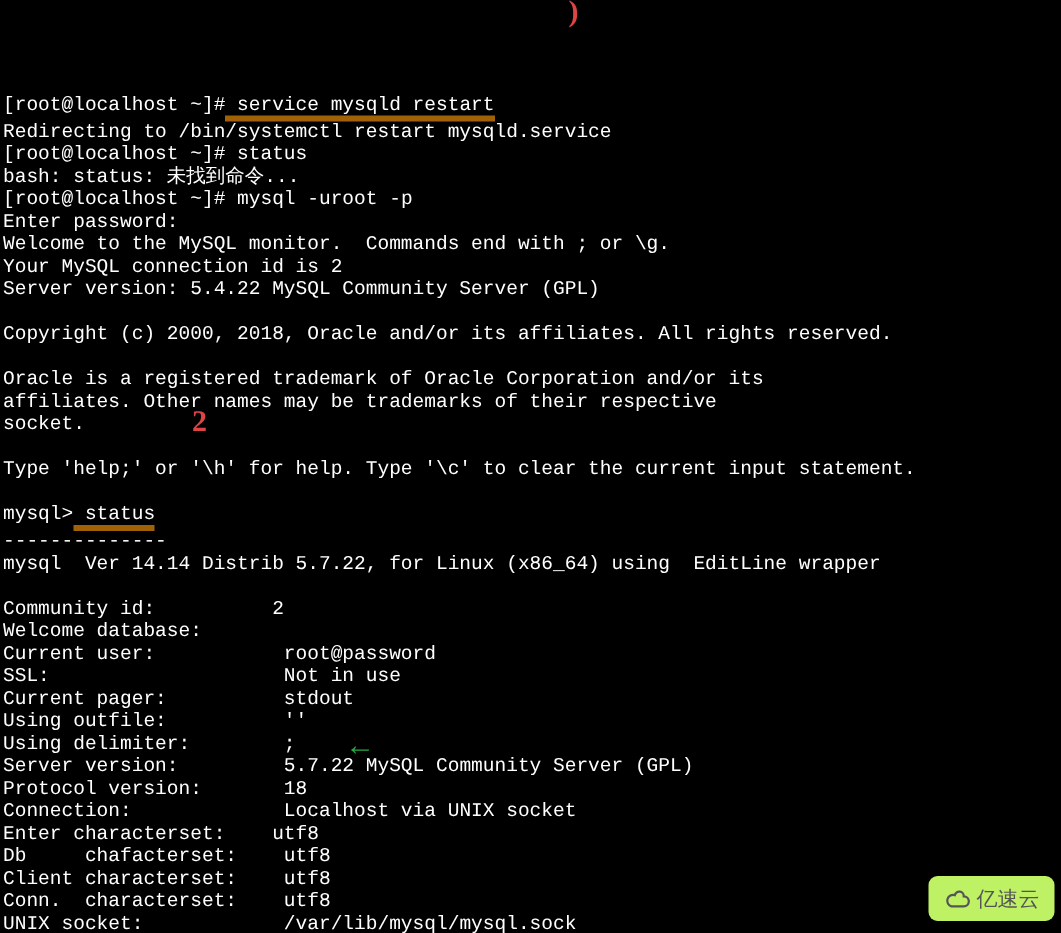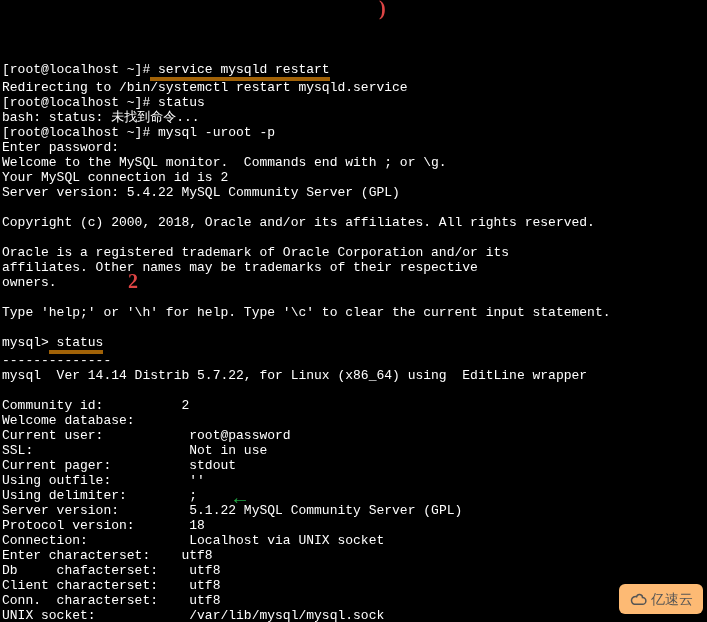--- a/index.html
+++ b/index.html
@@ -14,21 +14,21 @@
       position: relative;
       overflow: hidden;
       white-space: pre;
     }
     .term { padding: 2px 0 0 2px; }
     .underline-red { border-bottom: 4px solid #a16207; display: inline-block; margin-bottom: -1px; }
     .anno { position: absolute; color: #d44; font-family: cursive; font-size: 20px; font-weight: bold; }
     .anno.green { color: #2a4; }
     .watermark {
       position: absolute; right: 4px; bottom: 8px;
-      background: #fdba74; color: #555;
+      background: #bef264; color: #555;
       border-radius: 6px; padding: 6px 10px;
       font-family: Liberation Sans, sans-serif; font-size: 14px;
       display: flex; align-items: center; gap: 4px;
     }
     .watermark svg { width: 18px; height: 18px; }
   </style>
 </head>
 <body>
 
 
@@ -40,36 +40,36 @@
 <span>[root@localhost ~]#</span><span> mysql -uroot -p</span>
 <span>Enter password:</span>
 <span>Welcome to the MySQL monitor.  Commands end with ; or \g.</span>
 <span>Your MySQL connection id is 2</span>
 <span>Server version: 5.4.22 MySQL Community Server (GPL)</span>
 
 <span>Copyright (c) 2000, 2018, Oracle and/or its affiliates. All rights reserved.</span>
 
 <span>Oracle is a registered trademark of Oracle Corporation and/or its</span>
 <span>affiliates. Other names may be trademarks of their respective</span>
-<span>owners.</span>
+<span>socket.</span>
 
 <span>Type 'help;' or '\h' for help. Type '\c' to clear the current input statement.</span>
 
 <span>mysql&gt;</span><span class="underline-red"> status</span>
 <span>--------------</span>
 <span>mysql  Ver 14.14 Distrib 5.7.22, for Linux (x86_64) using  EditLine wrapper</span>
 
 <span>Community id:          </span><span>2</span>
 <span>Welcome database:</span><span></span>
 <span>Current user:           </span><span>root@password</span>
 <span>SSL:                    </span><span>Not in use</span>
 <span>Current pager:          </span><span>stdout</span>
 <span>Using outfile:          </span><span>''</span>
 <span>Using delimiter:        </span><span>;</span>
-<span>Server version:         </span><span>5.1.22 MySQL Community Server (GPL)</span>
+<span>Server version:         </span><span>5.7.22 MySQL Community Server (GPL)</span>
 <span>Protocol version:       </span><span>18</span>
 <span>Connection:             </span><span>Localhost via UNIX socket</span>
 <span>Enter characterset:    </span><span>utf8</span>
 <span>Db     chafacterset:    </span><span>utf8</span>
 <span>Client characterset:    </span><span>utf8</span>
 <span>Conn.  characterset:    </span><span>utf8</span>
 <span>UNIX socket:            </span><span>/var/lib/mysql/mysql.sock</span>
 <span>Uptime:                 </span><span>20 sec</span>
 
 

